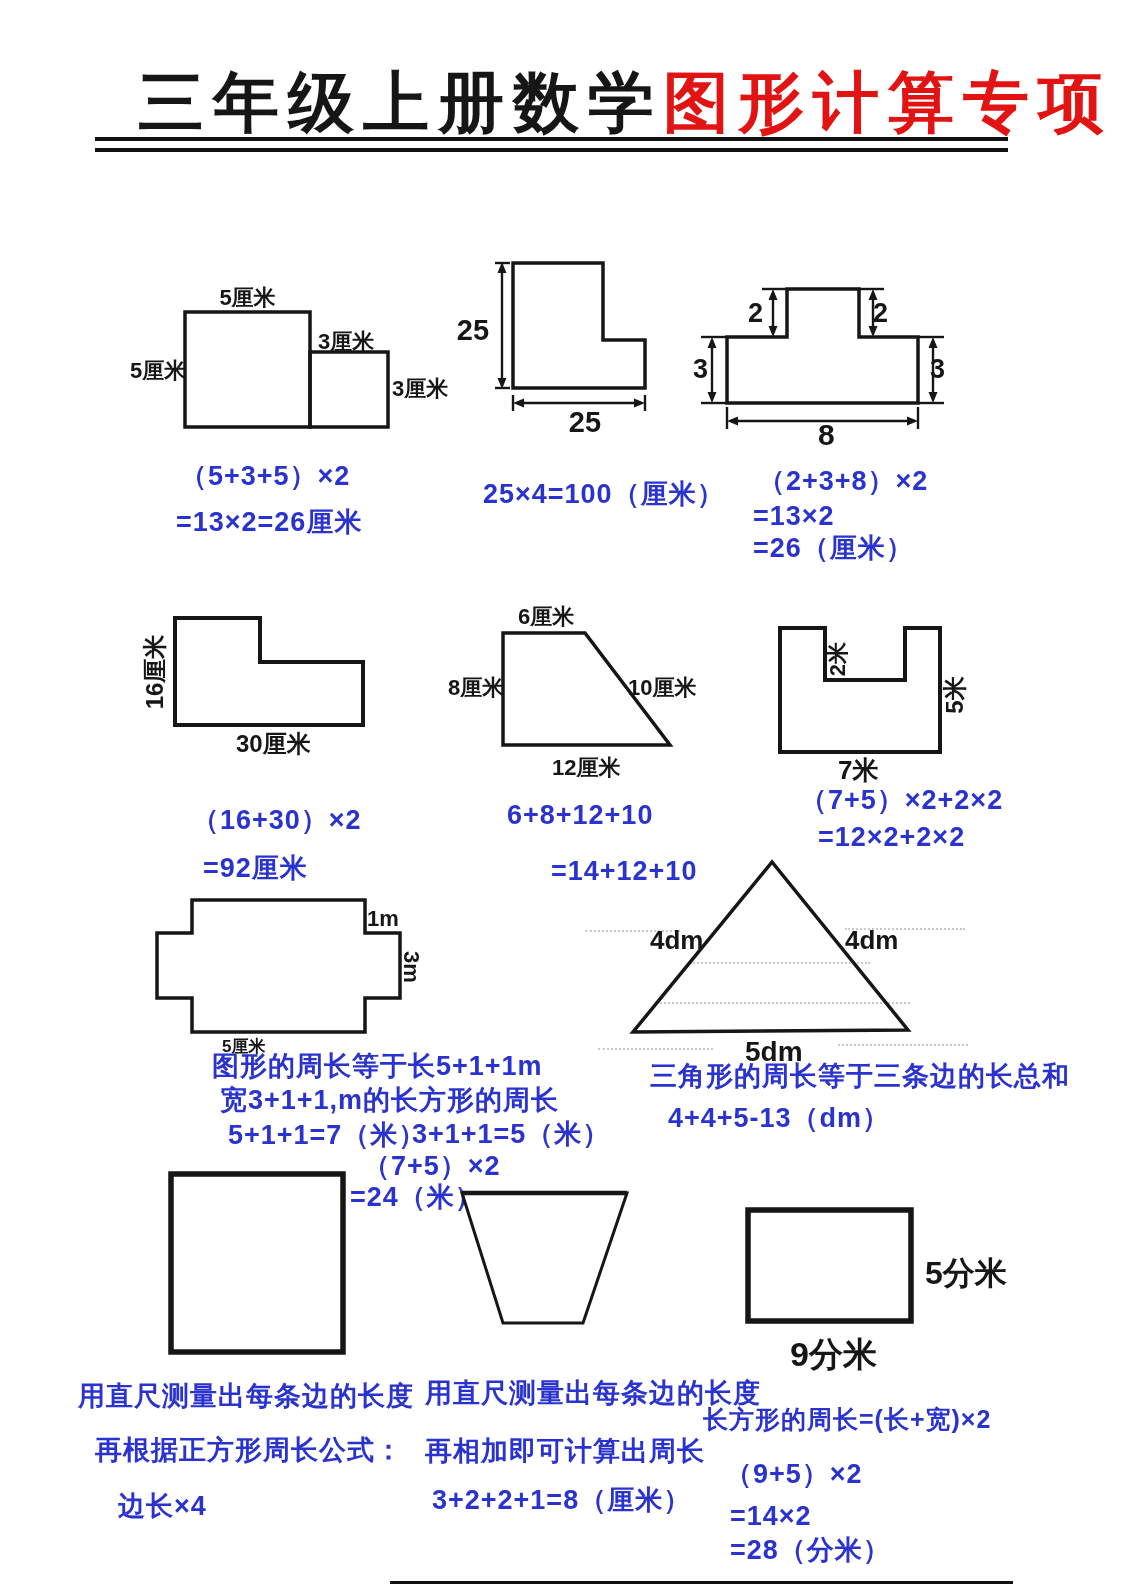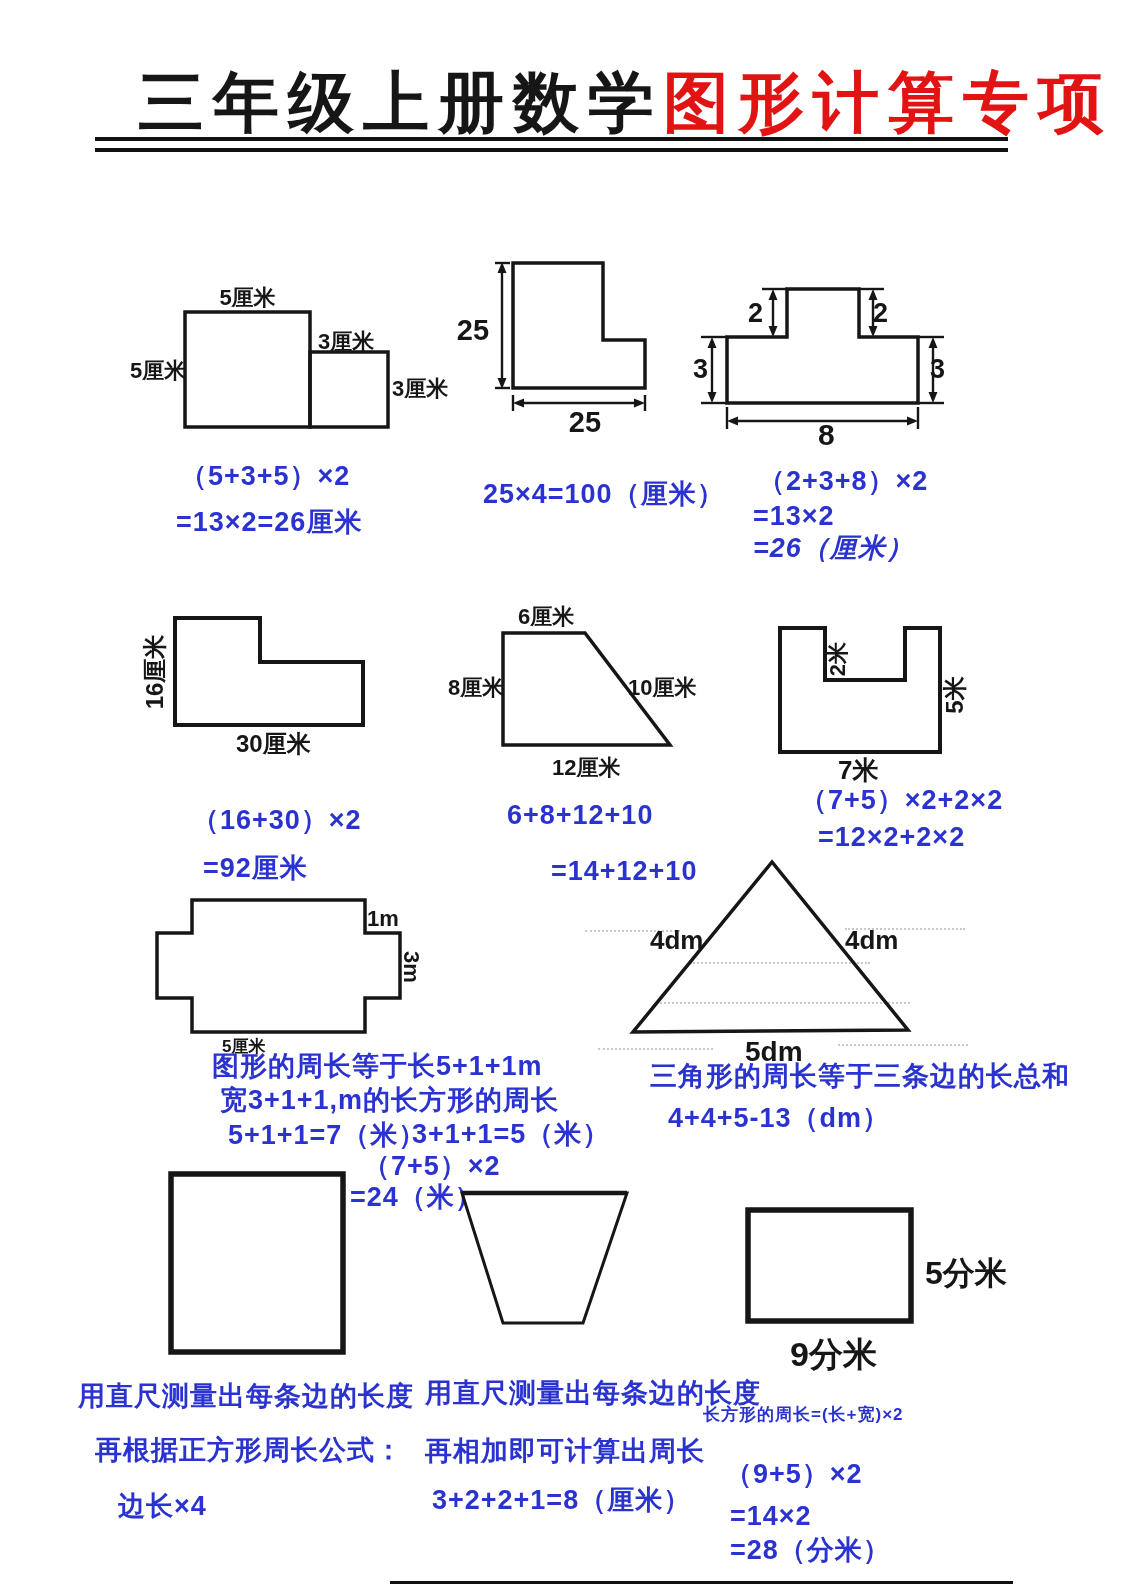--- a/index.html
+++ b/index.html
@@ -106,21 +106,21 @@
     <line class="arr" x1="37" y1="132" x2="37" y2="154"></line>
     <line class="arr" x1="228" y1="132" x2="228" y2="154"></line>
   </svg>
   <div class="dim" style="left:748px;top:298px;font-size:27px;">2</div>
   <div class="dim" style="left:873px;top:298px;font-size:27px;">2</div>
   <div class="dim" style="left:693px;top:354px;font-size:27px;">3</div>
   <div class="dim" style="left:930px;top:354px;font-size:27px;">3</div>
   <div class="dim" style="left:818px;top:418px;font-size:30px;">8</div>
   <div class="ans" style="left:758px;top:463px;">（2+3+8）×2</div>
   <div class="ans" style="left:753px;top:501px;">=13×2</div>
-  <div class="ans" style="left:753px;top:530px;font-style:italic;">=26（厘米）</div>
+  <div class="ans" style="left:753px;top:530px;">=26（厘米）</div>
 
   <svg class="shape" style="left:170px;top:610px;" width="200" height="122">
     <path class="ol" style="stroke-width:4" d="M5,8 L90,8 L90,52 L193,52 L193,115 L5,115 Z"></path>
   </svg>
   <div class="dim ctr rot-ccw" style="left:107px;top:656px;width:96px;font-size:24px;">16厘米</div>
   <div class="dim" style="left:236px;top:728px;font-size:24px;">30厘米</div>
   <div class="ans" style="left:192px;top:802px;">（16+30）×2</div>
   <div class="ans" style="left:203px;top:850px;">=92厘米</div>
 
   <svg class="shape" style="left:495px;top:625px;" width="190" height="130">
@@ -183,20 +183,20 @@
   </svg>
   <div class="ans" style="left:425px;top:1375px;">用直尺测量出每条边的长度</div>
   <div class="ans" style="left:425px;top:1433px;">再相加即可计算出周长</div>
   <div class="ans" style="left:432px;top:1482px;">3+2+2+1=8（厘米）</div>
 
   <svg class="shape" style="left:738px;top:1198px;" width="185" height="132">
     <rect class="ol thick" x="10" y="12" width="163" height="111"></rect>
   </svg>
   <div class="dim" style="left:925px;top:1252px;font-size:32px;">5分米</div>
   <div class="dim" style="left:790px;top:1332px;font-size:34px;">9分米</div>
-  <div class="ans" style="left:703px;top:1403px;font-size:17px;">长方形的周长=(长+宽)×2</div>
+  <div class="ans" style="left:703px;top:1403px;font-size:25px;">长方形的周长=(长+宽)×2</div>
   <div class="ans" style="left:725px;top:1456px;">（9+5）×2</div>
   <div class="ans" style="left:730px;top:1501px;">=14×2</div>
   <div class="ans" style="left:730px;top:1532px;">=28（分米）</div>
 
   <div style="position:absolute;left:390px;top:1581px;width:623px;height:3px;background:#111;"></div>
 
 </div>
 
 </body></html>

